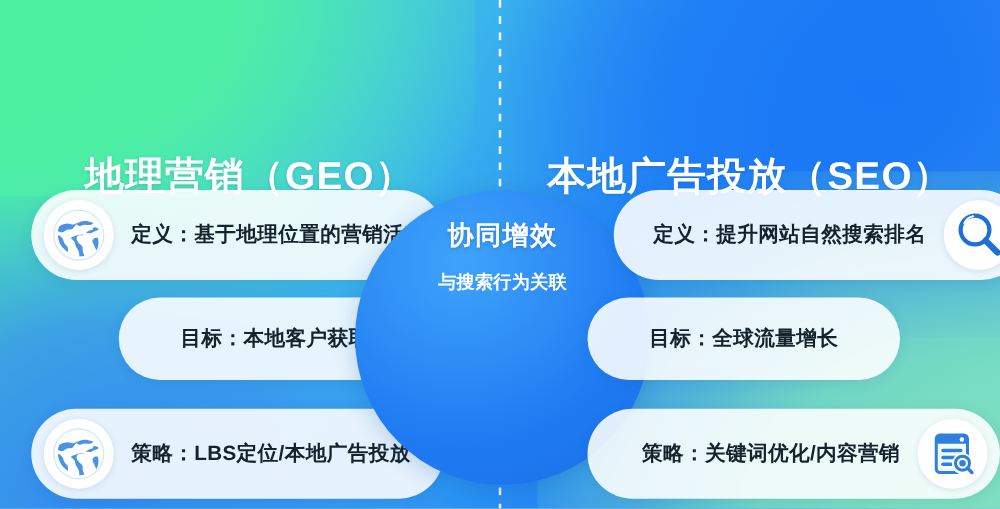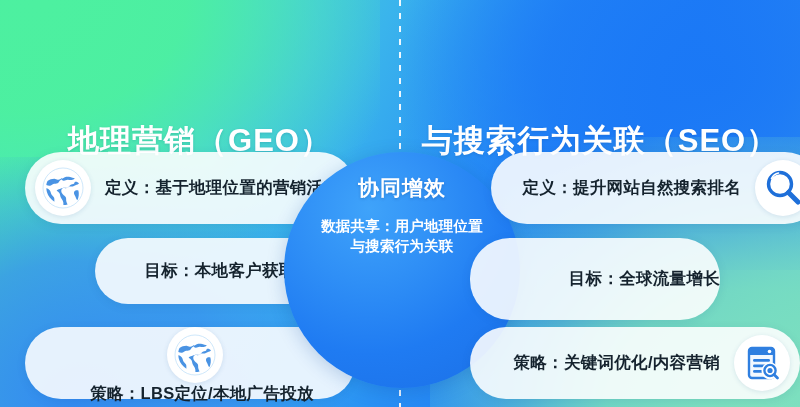--- a/index.html
+++ b/index.html
@@ -110,25 +110,25 @@
     color: #15232e;
     font-size: 16.5px;
     font-weight: bold;
     white-space: nowrap;
     letter-spacing: 0.3px;
   }
 
   
   .card-l1 { left: 25px;  top: 152px; width: 320px; height: 72px; padding-left: 10px; }
   .card-l2 { left: 95px;  top: 238px; width: 250px; height: 66px; justify-content: center; }
-  .card-l3 { left: 25px;  top: 327px; width: 320px; height: 72px; padding-left: 10px; flex-direction: column; }
+  .card-l3 { left: 25px;  top: 327px; width: 320px; height: 72px; padding-left: 10px; }
 
   
   .card-r1 { left: 491px; top: 152px; width: 320px; height: 72px; padding-right: 10px; justify-content: flex-end; }
-  .card-r2 { left: 470px; top: 238px; width: 250px; height: 82px; justify-content: flex-end; }
+  .card-r2 { left: 470px; top: 238px; width: 250px; height: 66px; justify-content: center; }
   .card-r3 { left: 470px; top: 327px; width: 320px; height: 72px; padding-right: 10px; justify-content: flex-end; }
 
   .card-l1 .card-label, .card-l3 .card-label { margin-left: 14px; }
   .card-r1 .card-label, .card-r3 .card-label { margin-right: 14px; }
 
   
   .icon-badge {
     width: 56px; height: 56px;
     border-radius: 50%;
     background: #ffffff;
@@ -188,21 +188,21 @@
 
   <div class="bg-base"></div>
   <div class="bg-green-tl"></div>
   <div class="bg-blue-tr"></div>
   <div class="bg-blue-bl"></div>
   <div class="bg-green-br"></div>
 
   <div class="divider"></div>
 
   <div class="title title-left">地理营销（GEO）</div>
-  <div class="title title-right">与搜索行为关联（SEO）</div>
+  <div class="title title-right">本地广告投放（SEO）</div>
 
   <div class="card card-l1">
     <span class="icon-badge">
       <svg width="46" height="46" viewBox="0 0 46 46" aria-hidden="true">
         <circle cx="23" cy="23" r="20" fill="#ffffff"></circle>
         <circle cx="23" cy="23" r="20" fill="none" stroke="#cfe8fb" stroke-width="1"></circle>
         <g fill="#4a93e3">
           <path d="M7.5 16c2.4-1.6 5-2.3 7.6-2.1 1.5.1 2.6 1 4.1.7 1.3-.3 2-1.4 3.3-1.6-.4 1.2-1.6 1.8-2.5 2.6-1 .9-1.2 2.1-2.4 2.7-1.4.7-2.9.1-4.3.6-1.3.5-2 1.7-3.4 1.9-1.3.2-2.4-.5-3.6-.8.1-1.4.5-2.8 1.2-4z"></path>
           <path d="M6.3 23.2c1.5.2 2.7 1.2 3.6 2.4.9 1.2.9 2.6 1.6 3.9.7 1.2 1.9 1.8 2.5 3.1.6 1.3.3 2.7.4 4.1-3.6-2.1-6.3-5.6-7.5-9.7-.3-1.2-.5-2.5-.6-3.8z"></path>
           <path d="M24.8 12.2c1.8-.6 3.6-.5 5.4-.2 1.6.3 3 1.1 4.6 1.3-.7 1.1-2 1.4-3.2 1.7-1.4.3-2.6-.3-4-.2-1.4.1-2.5 1-3.9.9-1-.1-1.9-.6-2.3-1.5 1.1-.8 2.2-1.5 3.4-2z"></path>
@@ -231,21 +231,20 @@
           <path d="M38.4 25.4c.8 3.3.4 6.8-1 9.8-1.1-.9-1.4-2.2-1.9-3.4-.5-1.3-1.4-2.2-1.5-3.6-.1-1.2.5-2.1 1.5-2.7.9-.5 1.9-.3 2.9-.1z"></path>
         </g>
       </svg>
     </span>
     <span class="card-label">策略：LBS定位/本地广告投放</span>
   </div>
 
   <div class="hub">
     <div class="hub-title">协同增效</div>
     <div class="hub-lines">
-      <div>数据共享：用户地理位置</div>
       <div>与搜索行为关联</div>
     </div>
   </div>
 
   <div class="card card-r1">
     <span class="card-label">定义：提升网站自然搜索排名</span>
     <span class="icon-badge">
       <svg width="44" height="44" viewBox="0 0 44 44" aria-hidden="true">
         <circle cx="19" cy="18" r="11.5" fill="none" stroke="#1e6fd9" stroke-width="3.4"></circle>
         <path d="M10.5 12.5a10 10 0 0 1 7-5.5" fill="none" stroke="#ffffff" stroke-width="1.6" stroke-linecap="round"></path>

